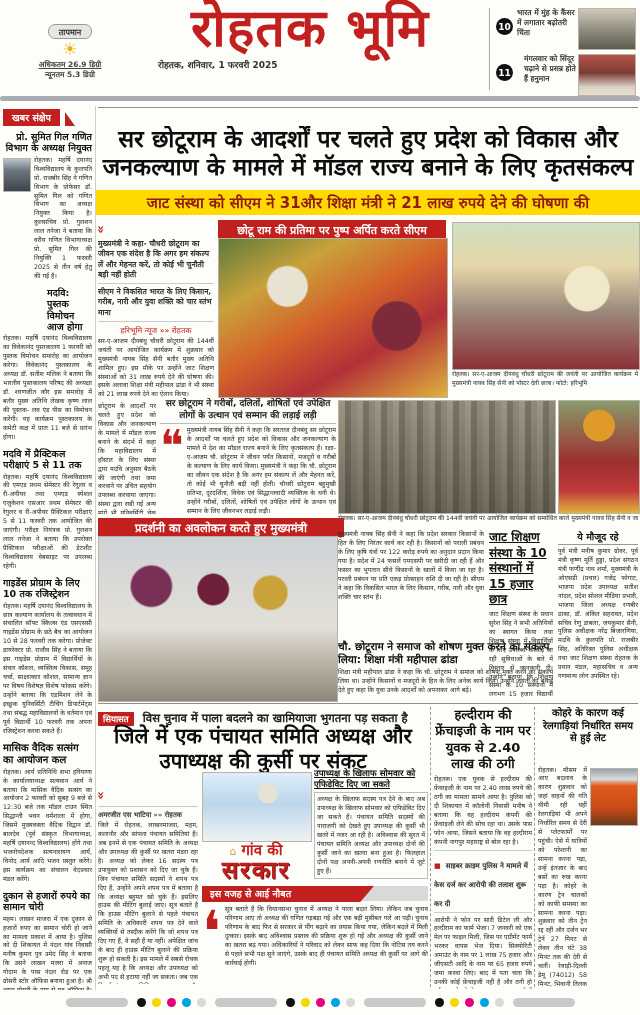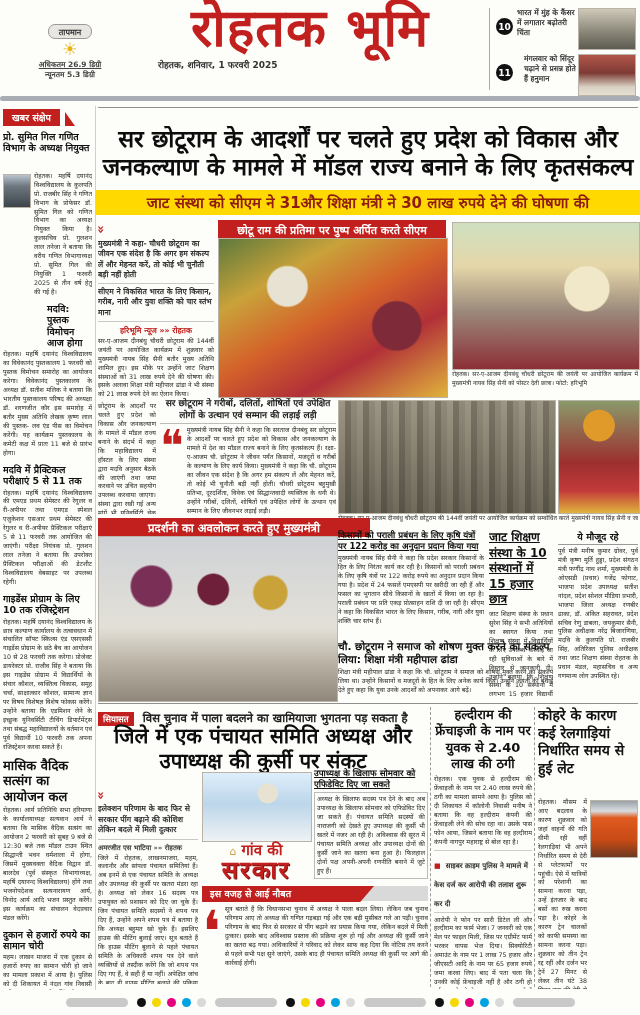--- a/index.html
+++ b/index.html
@@ -51,58 +51,58 @@
   </div>
   <div class="abs" style="left:0;top:96px;width:640px;height:5px;background:#a7adb3;border-radius:3px;"></div>
 
   <div class="abs" style="left:3px;top:106px;width:89px;height:884px;overflow:hidden;border-right:1px solid #cfcfcf;padding-right:3px;">
     <div style="position:relative;margin-bottom:5px;">
       <span style="display:inline-block;background:#c2201e;color:#fff;font-weight:bold;font-size:9.5px;padding:2px 9px;">खबर संक्षेप</span>
       <span style="display:inline-block;width:0;height:0;border-left:10px solid #c2201e;border-top:14px solid transparent;vertical-align:bottom;"></span>
     </div>
 
     <div style="margin-bottom:6px;">
-      <div class="hd" style="font-size:9.5px;line-height:1.2;margin-bottom:18px;">प्रो. सुमित गिल गणित विभाग के अध्यक्ष नियुक्त</div>
+      <div class="hd" style="font-size:9.5px;line-height:1.2;margin-bottom:2px;text-align:right;">प्रो. सुमित गिल गणित विभाग के अध्यक्ष नियुक्त</div>
       <div class="ph" style="position:relative;float:left;width:26px;height:32px;margin:2px 3px 1px 0;background:linear-gradient(180deg,#b9c4cf 0%,#6e7780 35%,#3c434b 100%);"></div>
       <div class="bt">रोहतक। महर्षि दयानंद विश्वविद्यालय के कुलपति प्रो. राजबीर सिंह ने गणित विभाग के प्रोफेसर डॉ. सुमित गिल को गणित विभाग का अध्यक्ष नियुक्त किया है। कुलसचिव प्रो. गुलशन लाल तनेजा ने बताया कि वरीय गणित विभागाध्यक्ष प्रो. सुमित गिल की नियुक्ति 1 फरवरी 2025 से तीन वर्ष हेतु की गई है।</div>
       <div style="clear:both;"></div>
     </div>
     <div style="margin-bottom:6px;">
       <div class="hd" style="font-size:9.5px;line-height:1.2;margin-bottom:2px;margin-left:44px;">मदवि: पुस्तक विमोचन आज होगा</div>
       <div class="bt">रोहतक। महर्षि दयानंद विश्वविद्यालय का विवेकानंद पुस्तकालय 1 फरवरी को पुस्तक विमोचन समारोह का आयोजन करेगा। विवेकानंद पुस्तकालय के अध्यक्ष डॉ. सतीश मलिक ने बताया कि भारतीय पुस्तकालय परिषद की अध्यक्षा डॉ. शरणजीत कौर इस समारोह में बतौर मुख्य अतिथि लेखक कृष्ण लाल की पुस्तक- लव एंड पीस का विमोचन करेंगी। यह कार्यक्रम पुस्तकालय के कमेटी कक्ष में प्रातः 11 बजे से प्रारंभ होगा।</div>
     </div>
     <div style="margin-bottom:6px;">
       <div class="hd" style="font-size:9.5px;line-height:1.2;margin-bottom:2px;">मदवि में प्रैक्टिकल परीक्षाएं 5 से 11 तक</div>
       <div class="bt">रोहतक। महर्षि दयानंद विश्वविद्यालय की एमएड प्रथम सेमेस्टर की रेगुलर व री-अपीयर तथा एमएड स्पेशल एजुकेशन एसआर प्रथम सेमेस्टर की रेगुलर व री-अपीयर प्रैक्टिकल परीक्षाएं 5 से 11 फरवरी तक आयोजित की जाएंगी। परीक्षा नियंत्रक प्रो. गुलशन लाल तनेजा ने बताया कि उपरोक्त प्रैक्टिकल परीक्षाओं की डेटशीट विश्वविद्यालय वेबसाइट पर उपलब्ध रहेगी।</div>
     </div>
     <div style="margin-bottom:6px;">
       <div class="hd" style="font-size:9.5px;line-height:1.2;margin-bottom:2px;">गाइडेंस प्रोग्राम के लिए 10 तक रजिस्ट्रेशन</div>
       <div class="bt">रोहतक। महर्षि दयानंद विश्वविद्यालय के छात्र कल्याण कार्यालय के तत्वावधान में संचालित सॉफ्ट स्किल्स एंड एसएससी गाइडेंस प्रोग्राम के छठे बैच का आयोजन 10 से 28 फरवरी तक करेगा। प्रोजेक्ट डायरेक्टर प्रो. राजीव सिंह ने बताया कि इस गाइडेंस प्रोग्राम में विद्यार्थियों के संचार कौशल, व्यक्तित्व विकास, समूह चर्चा, साक्षात्कार कौशल, सामान्य ज्ञान पर विषय विशेषज्ञ विशेष फोकस करेंगे। उन्होंने बताया कि एडमिशन लेने के इच्छुक यूनिवर्सिटी टीचिंग डिपार्टमेंट्स तथा संबद्ध महाविद्यालयों के वर्तमान एवं पूर्व विद्यार्थी 10 फरवरी तक अपना रजिस्ट्रेशन करवा सकते हैं।</div>
     </div>
     <div style="margin-bottom:6px;">
-      <div class="hd" style="font-size:13px;line-height:1.2;margin-bottom:2px;">मासिक वैदिक सत्संग का आयोजन कल</div>
+      <div class="hd" style="font-size:10px;line-height:1.2;margin-bottom:2px;">मासिक वैदिक सत्संग का आयोजन कल</div>
       <div class="bt">रोहतक। आर्य प्रतिनिधि सभा हरियाणा के कार्यालयाध्यक्ष सत्यवान आर्य ने बताया कि मासिक वैदिक सत्संग का आयोजन 2 फरवरी को सुबह 9 बजे से 12:30 बजे तक मॉडल टाउन स्थित सिद्धान्ती भवन धर्मशाला में होगा, जिसमें मुख्यवक्ता वैदिक विद्वान डॉ. बालदेव (पूर्व संस्कृत विभागाध्यक्ष, महर्षि दयानन्द विश्वविद्यालय) होंगे तथा भजनोपदेशक सत्यनारायण आर्य, विनोद आर्य आदि भजन प्रस्तुत करेंगे। इस कार्यक्रम का संचालन वेदप्रचार मंडल करेंगे।</div>
     </div>
     <div>
       <div class="hd" style="font-size:9.5px;line-height:1.2;margin-bottom:2px;">दुकान से हजारों रुपये का सामान चोरी</div>
       <div class="bt">महम। लाखन माजरा में एक दुकान से हजारों रुपए का सामान चोरी हो जाने का मामला प्रकाश में आया है। पुलिस को दी शिकायत में नंदल गांव निवासी मनीष कुमार पुत्र उमेद सिंह ने बताया कि उसने लाखन मजरा में अनाज गोदाम के पास नंदल रोड पर एक ग्रोसरी स्टोर ऑफिस बनाया हुआ है। श्री श्याम ग्रोसरी के नाम से यह ऑफिस है। वह ऑफिस बंद करके घर चला गया।</div>
     </div>
   </div>
 
   <div class="abs hline" style="left:98px;top:107px;width:540px;"></div>
   <div class="abs" style="left:96px;top:126px;width:544px;height:62px;text-align:center;font-size:23.5px;font-weight:bold;line-height:1.18;color:#0d0d0d;overflow:hidden;">सर छोटूराम के आदर्शों पर चलते हुए प्रदेश को विकास और जनकल्याण के मामले में मॉडल राज्य बनाने के लिए कृतसंकल्प</div>
-  <div class="abs" style="left:96px;top:190px;width:544px;background:#ffd900;color:#8f1b12;font-weight:bold;font-size:15px;text-align:center;padding:2px 0 3px;">जाट संस्था को सीएम ने 31और शिक्षा मंत्री ने 30 लाख रुपये देने की घोषणा की</div>
+  <div class="abs" style="left:96px;top:190px;width:544px;background:#ffd900;color:#8f1b12;font-weight:bold;font-size:15px;text-align:center;padding:2px 0 3px;">जाट संस्था को सीएम ने 31और शिक्षा मंत्री ने 21 लाख रुपये देने की घोषणा की</div>
 
   <div class="abs" style="left:98px;top:218px;width:116px;height:182px;overflow:hidden;">
     <div class="chev">»</div>
     <div style="font-size:7.6px;font-weight:bold;color:#333;line-height:1.35;margin-top:2px;">मुख्यमंत्री ने कहा- चौधरी छोटूराम का जीवन एक संदेश है कि अगर हम संकल्प लें और मेहनत करें, तो कोई भी चुनौती बड़ी नहीं होती</div>
     <div class="dotsep"></div>
     <div style="font-size:7.6px;font-weight:bold;color:#333;line-height:1.35;">सीएम ने विकसित भारत के लिए किसान, गरीब, नारी और युवा शक्ति को चार स्तंभ माना</div>
     <div class="dotsep"></div>
-    <div style="font-size:7.8px;font-weight:bold;color:#c2201e;text-align:center;margin:2px 0;">हरिभूमि न्यूज »» रोहतक</div>
+    <div style="font-size:7.8px;font-weight:normal;color:#c2201e;text-align:center;margin:2px 0;">हरिभूमि न्यूज »» रोहतक</div>
     <div class="bt">सर-ए-आजम दीनबंधु चौधरी छोटूराम की 144वीं जयंती पर आयोजित कार्यक्रम में शुक्रवार को मुख्यमंत्री नायब सिंह सैनी बतौर मुख्य अतिथि शामिल हुए। इस मौके पर उन्होंने जाट शिक्षण संस्थाओं को 31 लाख रुपये देने की घोषणा की। इसके अलावा शिक्षा मंत्री महीपाल ढांडा ने भी संस्था को 21 लाख रुपये देने का ऐलान किया।</div>
   </div>
 
   <div class="abs redbar" style="left:218px;top:220px;width:228px;font-size:11px;padding:2px 0;">छोटू राम की प्रतिमा पर पुष्प अर्पित करते सीएम</div>
   <div class="ph" style="left:218px;top:238px;width:228px;height:158px;background:
        radial-gradient(circle at 78% 55%, #7e2a38 0 12%, transparent 13%),
        radial-gradient(circle at 30% 30%, #e8e2d2 0 10%, transparent 11%),
        linear-gradient(150deg,#5d7a3c 0%,#c9a23a 25%,#d4622a 48%,#b23038 70%,#e0b33c 100%);"></div>
 
   <div class="ph" style="left:452px;top:222px;width:186px;height:146px;background:
@@ -119,29 +119,28 @@
   </div>
 
   <div class="ph" style="left:338px;top:400px;width:216px;height:112px;background:
        repeating-linear-gradient(90deg,#b9b4a8 0 6px,#8f8b80 6px 12px,#a9a69a 12px 18px),
        linear-gradient(180deg,#d8d4c8 0%,#9a968a 100%);background-blend-mode:multiply;"></div>
   <div class="ph" style="left:558px;top:400px;width:80px;height:112px;background:
        radial-gradient(circle at 50% 22%, #e09a2a 0 16%, transparent 17%),
        linear-gradient(180deg,#8a9a6a 0%,#9c2f2f 55%,#c23a3a 80%,#e0b33c 100%);"></div>
   <div class="abs bt" style="left:338px;top:514px;width:300px;height:13px;font-size:6px;white-space:nowrap;">रोहतक। सर-ए-आजम दीनबंधु चौधरी छोटूराम की 144वीं जयंती पर आयोजित कार्यक्रम को सम्बोधित करते मुख्यमंत्री नायब सिंह सैनी व जाट शिक्षण संस्थान के लोग।</div>
 
-  <div class="abs redbar" style="left:98px;top:518px;width:238px;font-size:11.5px;padding:2px 17px;">प्रदर्शनी का अवलोकन करते हुए मुख्यमंत्री</div>
+  <div class="abs redbar" style="left:98px;top:518px;width:238px;font-size:11.5px;padding:2px 4px;">प्रदर्शनी का अवलोकन करते हुए मुख्यमंत्री</div>
   <div class="ph" style="left:98px;top:536px;width:238px;height:164px;background:
        radial-gradient(circle at 22% 30%, #7a2f57 0 9%, transparent 10%),
        radial-gradient(circle at 48% 32%, #6e1f3a 0 9%, transparent 10%),
        radial-gradient(circle at 72% 34%, #caa23a 0 8%, transparent 9%),
        linear-gradient(180deg,#cfd2d6 0%,#e3e0d8 55%,#bdb6a8 75%,#8f887a 100%);"></div>
 
   <div class="abs" style="left:338px;top:530px;width:146px;height:108px;overflow:hidden;">
-    <div class="hd underl" style="font-size:8.6px;line-height:1.3;margin-bottom:2px;">किसानों को पराली प्रबंधन के लिए कृषि यंत्रों पर 122 करोड़ का अनुदान प्रदान किया गया</div>
     <div class="bt">मुख्यमंत्री नायब सिंह सैनी ने कहा कि प्रदेश सरकार किसानों के हित के लिए निरंतर कार्य कर रही है। किसानों को पराली प्रबंधन के लिए कृषि यंत्रों पर 122 करोड़ रुपये का अनुदान प्रदान किया गया है। प्रदेश में 24 फसलें एमएसपी पर खरीदी जा रही हैं और फसल का भुगतान सीधे किसानों के खातों में किया जा रहा है। पराली प्रबंधन पर प्रति एकड़ प्रोत्साहन राशि दी जा रही है। सीएम ने कहा कि विकसित भारत के लिए किसान, गरीब, नारी और युवा शक्ति चार स्तंभ हैं।</div>
   </div>
   <div class="abs" style="left:489px;top:530px;width:64px;height:168px;overflow:hidden;">
     <div class="hd underl" style="font-size:12px;line-height:1.3;margin-bottom:2px;">जाट शिक्षण संस्था के 10 संस्थानों में 15 हजार छात्र</div>
     <div class="bt">जाट शिक्षण संस्था के प्रधान सुरेश सिंह ने सभी अतिथियों का स्वागत किया तथा शिक्षण संस्था में विद्यार्थियों के लिए उपलब्ध करवाई जा रही सुविधाओं के बारे में विस्तार से जानकारी दी। उन्होंने बताया कि शिक्षण संस्था के 10 संस्थानों में लगभग 15 हजार विद्यार्थी शिक्षा ग्रहण कर रहे हैं। विभिन्न क्षेत्रों में उपलब्धियों का विवरण दिया। जाट शिक्षण संस्था के पदाधिकारियों ने मुख्यमंत्री नायब सिंह सैनी व शिक्षा मंत्री को स्मृति चिन्ह भेंट किया।</div>
   </div>
   <div class="abs" style="left:558px;top:530px;width:80px;height:168px;overflow:hidden;">
     <div class="hd" style="font-size:9.5px;text-align:center;border-bottom:1px solid #999;padding-bottom:1px;margin-bottom:2px;">ये मौजूद रहे</div>
     <div class="bt">पूर्व मंत्री मनीष कुमार ग्रोवर, पूर्व मंत्री कृष्ण मूर्ति हुड्डा, प्रदेश संगठन मंत्री फणींद्र नाथ शर्मा, मुख्यमंत्री के ओएसडी (प्रचार) गजेंद्र फोगाट, भाजपा प्रदेश उपाध्यक्ष सतीश नांदल, प्रदेश सोशल मीडिया प्रभारी, भाजपा जिला अध्यक्ष रणबीर ढाका, डॉ. अंकित सहरावत, प्रदेश सचिव रेणु डाबला, जयकुमार सैनी, पुलिस अधीक्षक नरेंद्र बिजारणिया, मदवि के कुलपति प्रो. राजबीर सिंह, अतिरिक्त पुलिस अधीक्षक तथा जाट शिक्षण संस्था रोहतक के प्रधान मंडल, महासचिव व अन्य गणमान्य लोग उपस्थित रहे।</div>
   </div>
@@ -152,21 +151,20 @@
 
   <div class="abs hline" style="left:98px;top:703px;width:540px;"></div>
   <div class="abs" style="left:98px;top:707px;width:330px;height:16px;">
     <span style="background:#c2201e;color:#fff;font-weight:bold;font-size:8.5px;padding:2px 5px;">सियासत</span>
     <span style="font-size:11.5px;font-weight:bold;color:#222;margin-left:4px;">विस चुनाव में पाला बदलने का खामियाजा भुगतना पड़ सकता है</span>
   </div>
   <div class="abs" style="left:98px;top:724px;width:330px;height:56px;text-align:center;font-size:20.5px;font-weight:bold;line-height:1.2;color:#0d0d0d;overflow:hidden;">जिले में एक पंचायत समिति अध्यक्ष और उपाध्यक्ष की कुर्सी पर संकट</div>
 
   <div class="abs" style="left:98px;top:784px;width:100px;height:200px;overflow:hidden;">
     <div class="chev">»</div>
-    <div style="font-size:7.8px;font-weight:bold;color:#333;line-height:1.35;margin:1px 0 2px;">इलेक्शन परिणाम के बाद फिर से सरकार पींग बढ़ाने की कोशिश लेकिन बदले में मिली दुत्कार</div>
     <div class="dotsep"></div>
     <div style="font-size:6.8px;font-weight:bold;color:#444;margin-bottom:2px;">अमरजीत एस भाटिया »» रोहतक</div>
     <div class="bt">जिले में रोहतक, लाखनमाजरा, महम, कलानौर और सांपला पंचायत समितियां हैं। अब इनमें से एक पंचायत समिति के अध्यक्ष और उपाध्यक्ष की कुर्सी पर खतरा मंडरा रहा है। अध्यक्ष को लेकर 16 सदस्य पत्र उपायुक्त को प्रशासन को दिए जा चुके हैं। जिन पंचायत समिति सदस्यों ने शपथ पत्र दिए हैं, उन्होंने अपने शपथ पत्र में बताया है कि अध्यक्ष बहुमत खो चुके हैं। इसलिए हाउस की मीटिंग बुलाई जाए। सूत्र बताते हैं कि हाउस मीटिंग बुलाने से पहले पंचायत समिति के अधिकारी शपथ पत्र देने वाले व्यक्तियों से तस्दीक करेंगे कि जो शपथ पत्र दिए गए हैं, वे सही हैं या नहीं। अपेक्षित जांच के बाद ही हाउस मीटिंग बुलाने की प्रक्रिया शुरू हो सकती है। इस मामले में सबसे रोचक पहलू यह है कि अध्यक्ष और उपाध्यक्ष को अभी पद से हटाया नहीं जा सकता। जब एक तिहाई पंचायत समिति सदस्य अध्यक्ष और उपाध्यक्ष के खिलाफ हों और शपथ की कार्रवाई में भाग लें।</div>
   </div>
 
   <div class="ph" style="left:202px;top:772px;width:108px;height:68px;background:
        radial-gradient(circle at 60% 30%, #e8e2d2 0 12%, transparent 13%),
        linear-gradient(180deg,#dfeefb 0%,#bcd6ea 45%,#eef2f4 100%);"></div>
   <div class="abs" style="left:202px;top:842px;width:108px;text-align:center;line-height:1.0;">
     <span style="font-size:11px;color:#caa23a;">⌂</span>
@@ -193,21 +191,21 @@
     <div class="bt">रोहतक। एक युवक से हल्दीराम की फ्रेंचाइजी के नाम पर 2.40 लाख रुपये की ठगी का मामला सामने आया है। पुलिस को दी शिकायत में कॉलोनी निवासी मनीष ने बताया कि वह हल्दीराम कंपनी की फ्रेंचाइजी लेने की सोच रहा था। उसके पास फोन आया, जिसने बताया कि वह हल्दीराम कंपनी नागपुर महाराष्ट्र से बोल रहा है।</div>
     <div style="margin:3px 0;border-top:1px solid #ccc;border-bottom:1px solid #ccc;padding:2px 0;">
       <span style="color:#c2201e;font-size:7px;">■</span>
       <span style="font-size:7px;font-weight:bold;color:#333;line-height:1.3;">साइबर क्राइम पुलिस ने मामले में केस दर्ज कर आरोपी की तलाश शुरू कर दी</span>
     </div>
     <div class="bt">आरोपी ने फोन पर सारी डिटेल ली और हल्दीराम का फार्म भेजा। 7 जनवरी को एक मेल पर फाइल मिली, जिस पर एग्रीमेंट फार्म भरकर वापस भेज दिया। सिक्योरिटी अमाउंट के नाम पर 1 लाख 75 हजार और जीएसटी आदि के नाम पर 65 हजार रुपये जमा करवा लिए। बाद में पता चला कि उनकी कोई फ्रेंचाइजी नहीं है और ठगी हो गई। मामले को लेकर साइबर क्राइम थाने में शिकायत दर्ज करवाई गई। पुलिस ने मामले में आरोपी की तलाश शुरू कर दी है।</div>
   </div>
 
   <div class="abs vline" style="left:534px;top:707px;height:280px;"></div>
   <div class="abs" style="left:538px;top:707px;width:100px;height:282px;overflow:hidden;">
-    <div class="hd" style="font-size:14px;line-height:1.25;margin-bottom:21px;">कोहरे के कारण कई रेलगाड़ियां निर्धारित समय से हुई लेट</div>
+    <div class="hd" style="font-size:10px;line-height:1.25;text-align:center;margin-bottom:21px;">कोहरे के कारण कई रेलगाड़ियां निर्धारित समय से हुई लेट</div>
     <div class="ph" style="position:relative;float:right;width:46px;height:56px;margin:2px 0 2px 3px;background:
          linear-gradient(180deg,#9aa2a8 0%,#d8dde0 18%,#e05a1e 30%,#c84a16 70%,#6e3a20 100%);"></div>
     <div class="bt">रोहतक। मौसम में आए बदलाव के कारण शुक्रवार को जहां वाहनों की गति धीमी रही वहीं रेलगाड़ियां भी अपने निर्धारित समय से देरी से प्लेटफार्मों पर पहुंची। ऐसे में यात्रियों को परेशानी का सामना करना पड़ा, उन्हें इंतजार के बाद बसों का रुख करना पड़ा है। कोहरे के कारण ट्रेन चालकों को काफी समस्या का सामना करना पड़ा। शुक्रवार को तीन ट्रेन रद्द रहीं और दर्जन भर ट्रेनें 27 मिनट से लेकर तीन घंटे 38 मिनट तक की देरी से चलीं। रेवाड़ी-दिल्ली डेमू (74012) 58 मिनट, भिवानी तिलक ब्रिज एक्सप्रेस (14737) 40 मिनट, जाखल दिल्ली पैसेंजर (54036) एक घंटे 53 मिनट, श्रीगंगानगर एक्सप्रेस (14036) 51 मिनट, हिसार-नई दिल्ली पैसेंजर (54424) 27 मिनट, कुरुक्षेत्र-दिल्ली एक्सप्रेस (14024) 44 मिनट, फालाकाटा एक्सप्रेस (14624) 48 मिनट, दिल्ली-भिवानी पैसेंजर (54065) 45 मिनट, मेवा इंटरसिटी (22485) 30 मिनट, दिल्ली-बठिंडा सुपरफास्ट एक्सप्रेस (20409) 27 मिनट, नांदेड़ श्रीगंगानगर एक्सप्रेस (12485) 3 घंटे 38 मिनट, नई दिल्ली-जींद मेमू (64915) 1 घंटे 3 मिनट की देरी से रही। जींद-दिल्ली पैसेंजर 54034, दिल्ली-जींद पैसेंजर 54031 और नई दिल्ली-रेवाड़ी एक्सप्रेस 14323 रद्द रही।</div>
   </div>
 
   <div class="abs" style="left:0;top:995px;width:640px;height:14px;display:flex;align-items:center;justify-content:center;">
     <span class="regbar"></span>
     <span class="dot" style="background:#111;"></span>
     <span class="dot" style="background:#f5d800;"></span>
     <span class="dot" style="background:#e5007e;"></span>

